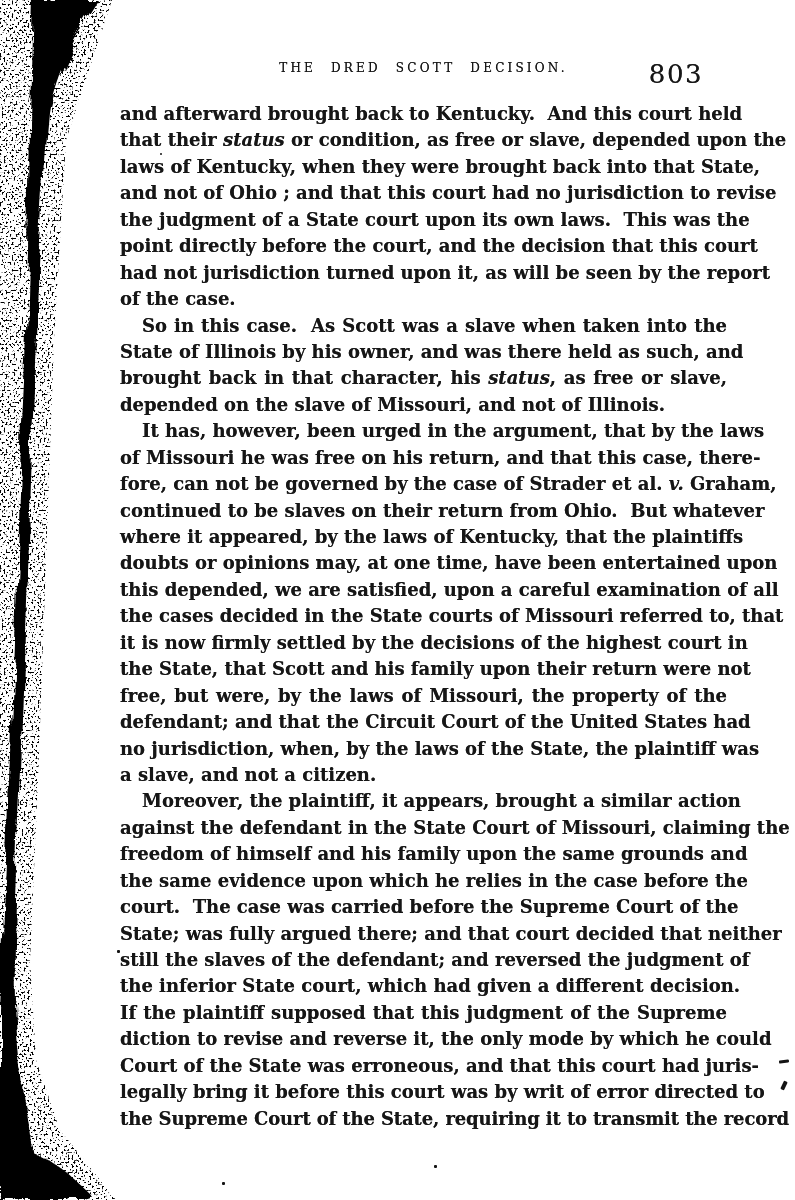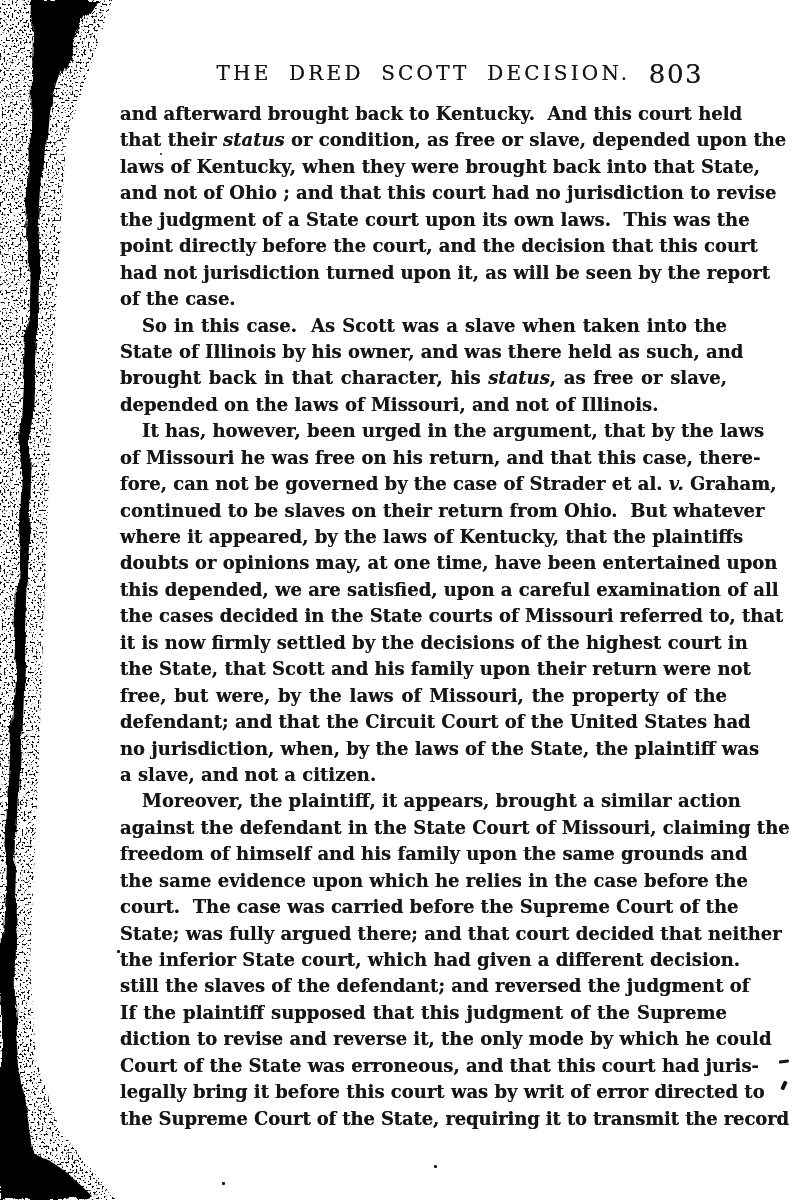--- a/index.html
+++ b/index.html
@@ -8,21 +8,21 @@
     width: 795px; height: 1200px;
     background: #ffffff;
     overflow: hidden;
     font-family: "DejaVu Serif", "Liberation Serif", serif;
     color: #161616;
   }
   .gutter { position: absolute; left: 0; top: 0; pointer-events: none; }
   .header { position: absolute; left: 120px; top: 61px; width: 607px; height: 30px; }
   .title {
     text-align: center;
-    font-size: 20px;
+    font-size: 12px;
     letter-spacing: 3.2px;
     word-spacing: 8px;
     white-space: nowrap;
     text-shadow: 0 0 0.5px rgba(22,22,22,0.75);
   }
   .pagenum {
     position: absolute; right: 24px; top: -2px;
     font-size: 26px; letter-spacing: 1.5px;
     text-shadow: 0 0 0.5px rgba(22,22,22,0.75);
   }
@@ -102,21 +102,21 @@
         <div class="line">and not of Ohio ; and that this court had no jurisdiction to revise</div>
         <div class="line">the judgment of a State court upon its own laws.&nbsp; This was the</div>
         <div class="line">point directly before the court, and the decision that this court</div>
         <div class="line">had not jurisdiction turned upon it, as will be seen by the report</div>
         <div class="line endline">of the case.</div>
       </div>
       <div class="para">
         <div class="line indent">So in this case.&nbsp; As Scott was a slave when taken into the</div>
         <div class="line">State of Illinois by his owner, and was there held as such, and</div>
         <div class="line">brought back in that character, his <i>status</i>, as free or slave,</div>
-        <div class="line endline">depended on the laws of Missouri, and not of Illinois.</div>
+        <div class="line endline">depended on the slave of Missouri, and not of Illinois.</div>
       </div>
       <div class="para">
         <div class="line indent">It has, however, been urged in the argument, that by the laws</div>
         <div class="line">of Missouri he was free on his return, and that this case, there-</div>
         <div class="line">fore, can not be governed by the case of Strader et al. <i>v.</i> Graham,</div>
         <div class="line">continued to be slaves on their return from Ohio.&nbsp; But whatever</div>
         <div class="line">where it appeared, by the laws of Kentucky, that the plaintiffs</div>
         <div class="line">doubts or opinions may, at one time, have been entertained upon</div>
         <div class="line">this depended, we are satisfied, upon a careful examination of all</div>
         <div class="line">the cases decided in the State courts of Missouri referred to, that</div>
@@ -127,22 +127,22 @@
         <div class="line">no jurisdiction, when, by the laws of the State, the plaintiff was</div>
         <div class="line endline">a slave, and not a citizen.</div>
       </div>
       <div class="para">
         <div class="line indent">Moreover, the plaintiff, it appears, brought a similar action</div>
         <div class="line">against the defendant in the State Court of Missouri, claiming the</div>
         <div class="line">freedom of himself and his family upon the same grounds and</div>
         <div class="line">the same evidence upon which he relies in the case before the</div>
         <div class="line">court.&nbsp; The case was carried before the Supreme Court of the</div>
         <div class="line">State; was fully argued there; and that court decided that neither</div>
+        <div class="line">still the slaves of the defendant; and reversed the judgment of</div>
         <div class="line">the inferior State court, which had given a different decision.</div>
-        <div class="line">still the slaves of the defendant; and reversed the judgment of</div>
         <div class="line">If the plaintiff supposed that this judgment of the Supreme</div>
         <div class="line">diction to revise and reverse it, the only mode by which he could</div>
         <div class="line">Court of the State was erroneous, and that this court had juris-</div>
         <div class="line">legally bring it before this court was by writ of error directed to</div>
         <div class="line" style="letter-spacing: -0.124627px;">the Supreme Court of the State, requiring it to transmit the record</div>
       </div>
     </div>
 
   <div id="marks">
       <div class="mark" style="left: 779px; top: 1060px; width: 10px; height: 3px; transform: rotate(-8deg);"></div>

